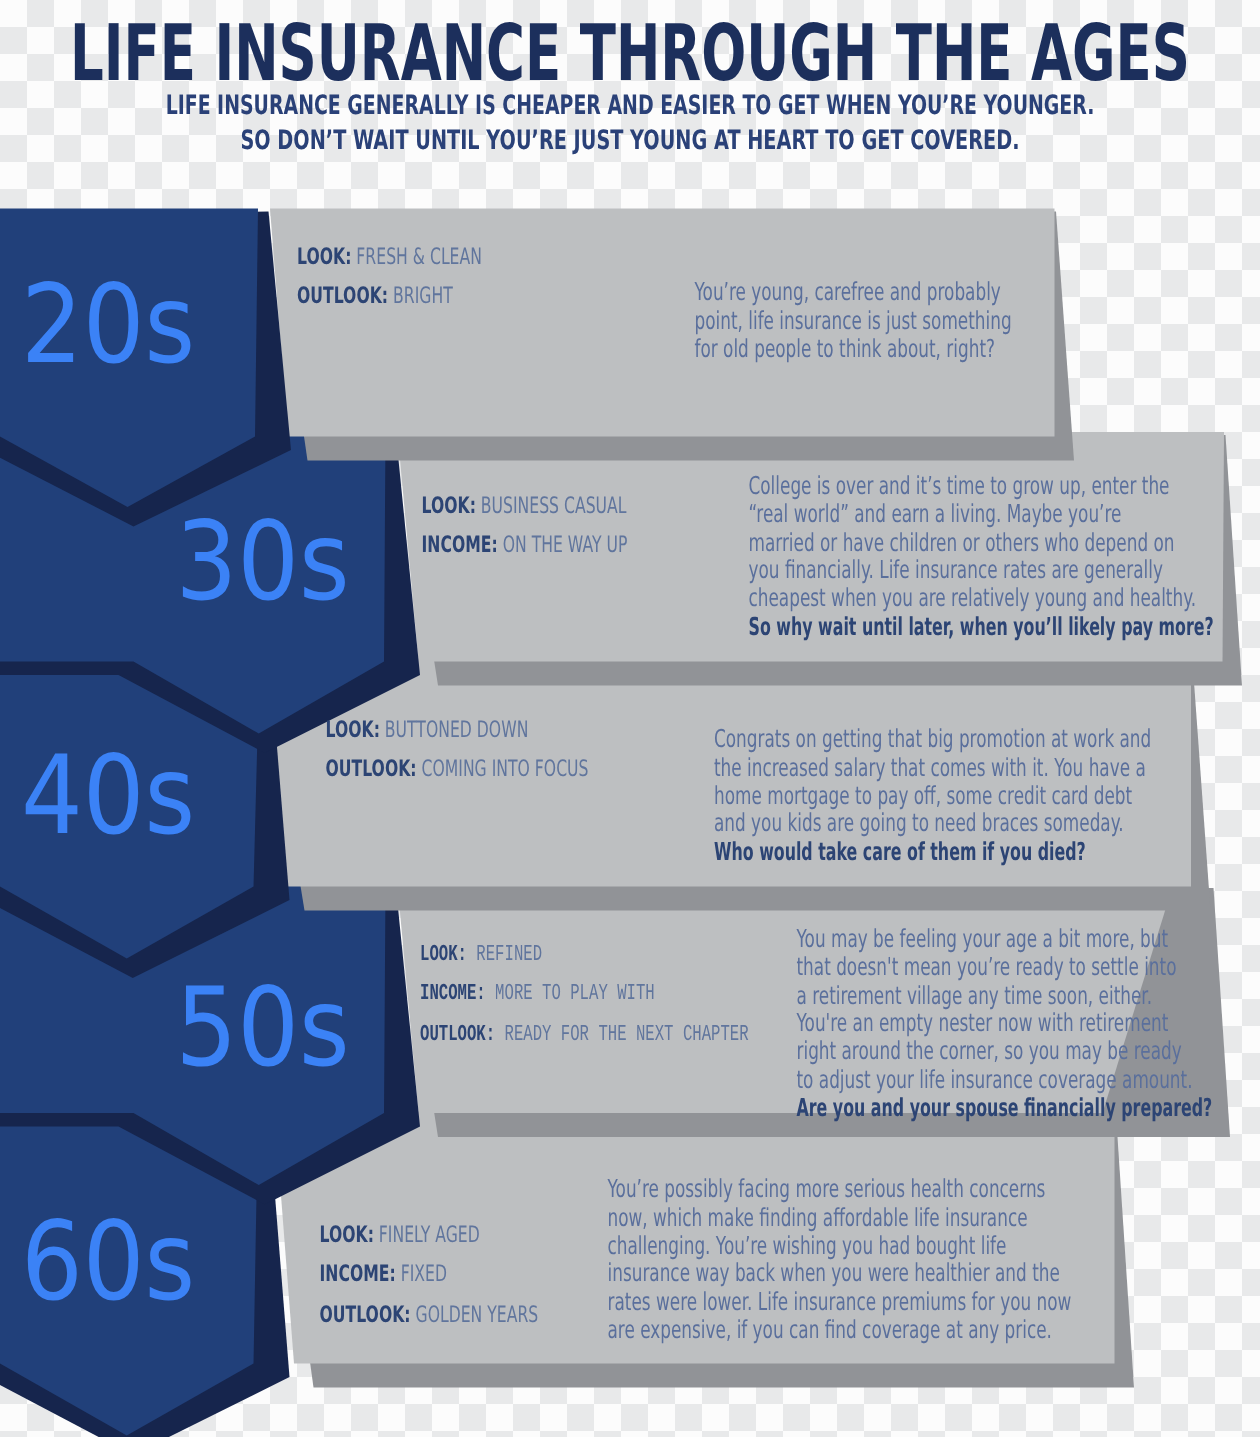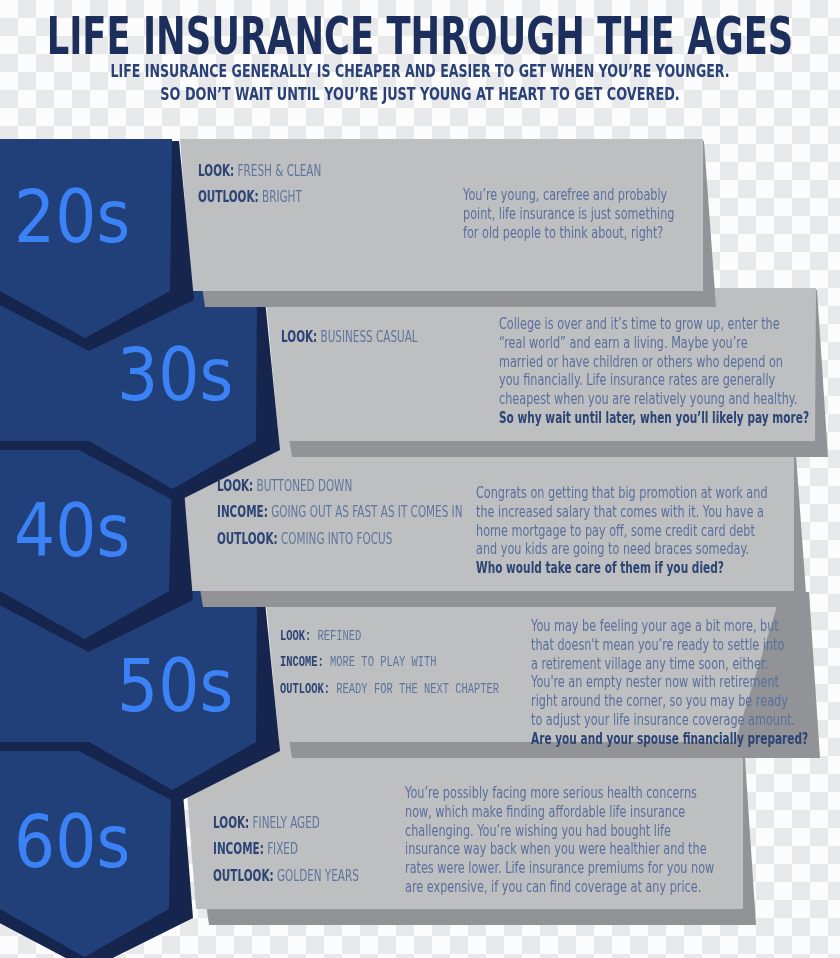--- a/index.html
+++ b/index.html
@@ -108,33 +108,33 @@
         <div class="fact"><i><b>OUTLOOK:</b><s> BRIGHT</s></i></div>
       </div>
       <div class="story" style="left: 463px; top: 156px; margin-top: 14px;">
         <div><i>You’re young, carefree and probably</i></div>
         <div><i>point, life insurance is just something</i></div>
         <div><i>for old people to think about, right?</i></div>
       </div>
       <div class="age" style="left: 117px; top: 323px;"><i>30s</i></div>
       <div class="facts" style="left: 281px; top: 303px; margin-top: 10px;">
         <div class="fact"><i><b>LOOK:</b><s> BUSINESS CASUAL</s></i></div>
+        <div class="fact"><i><b>INCOME:</b><s> ON THE WAY UP</s></i></div>
       </div>
       <div class="story" style="left: 499px; top: 299px;">
         <div><i>College is over and it’s time to grow up, enter the</i></div>
         <div><i>“real world” and earn a living. Maybe you’re</i></div>
         <div><i>married or have children or others who depend on</i></div>
         <div><i>you financially. Life insurance rates are generally</i></div>
         <div><i>cheapest when you are relatively young and healthy.</i></div>
         <div class="b"><i>So why wait until later, when you’ll likely pay more?</i></div>
       </div>
       <div class="age" style="left: 14px; top: 479px;"><i>40s</i></div>
       <div class="facts" style="left: 217px; top: 462px;">
         <div class="fact"><i><b>LOOK:</b><s> BUTTONED DOWN</s></i></div>
-        <div class="fact"><i><b>INCOME:</b><s> GOING OUT AS FAST AS IT COMES IN</s></i></div>
         <div class="fact"><i><b>OUTLOOK:</b><s> COMING INTO FOCUS</s></i></div>
       </div>
       <div class="story" style="left: 476px; top: 468px;">
         <div><i>Congrats on getting that big promotion at work and</i></div>
         <div><i>the increased salary that comes with it. You have a</i></div>
         <div><i>home mortgage to pay off, some credit card debt</i></div>
         <div><i>and you kids are going to need braces someday.</i></div>
         <div class="b"><i>Who would take care of them if you died?</i></div>
       </div>
       <div class="age" style="left: 117px; top: 634px;"><i>50s</i></div>

